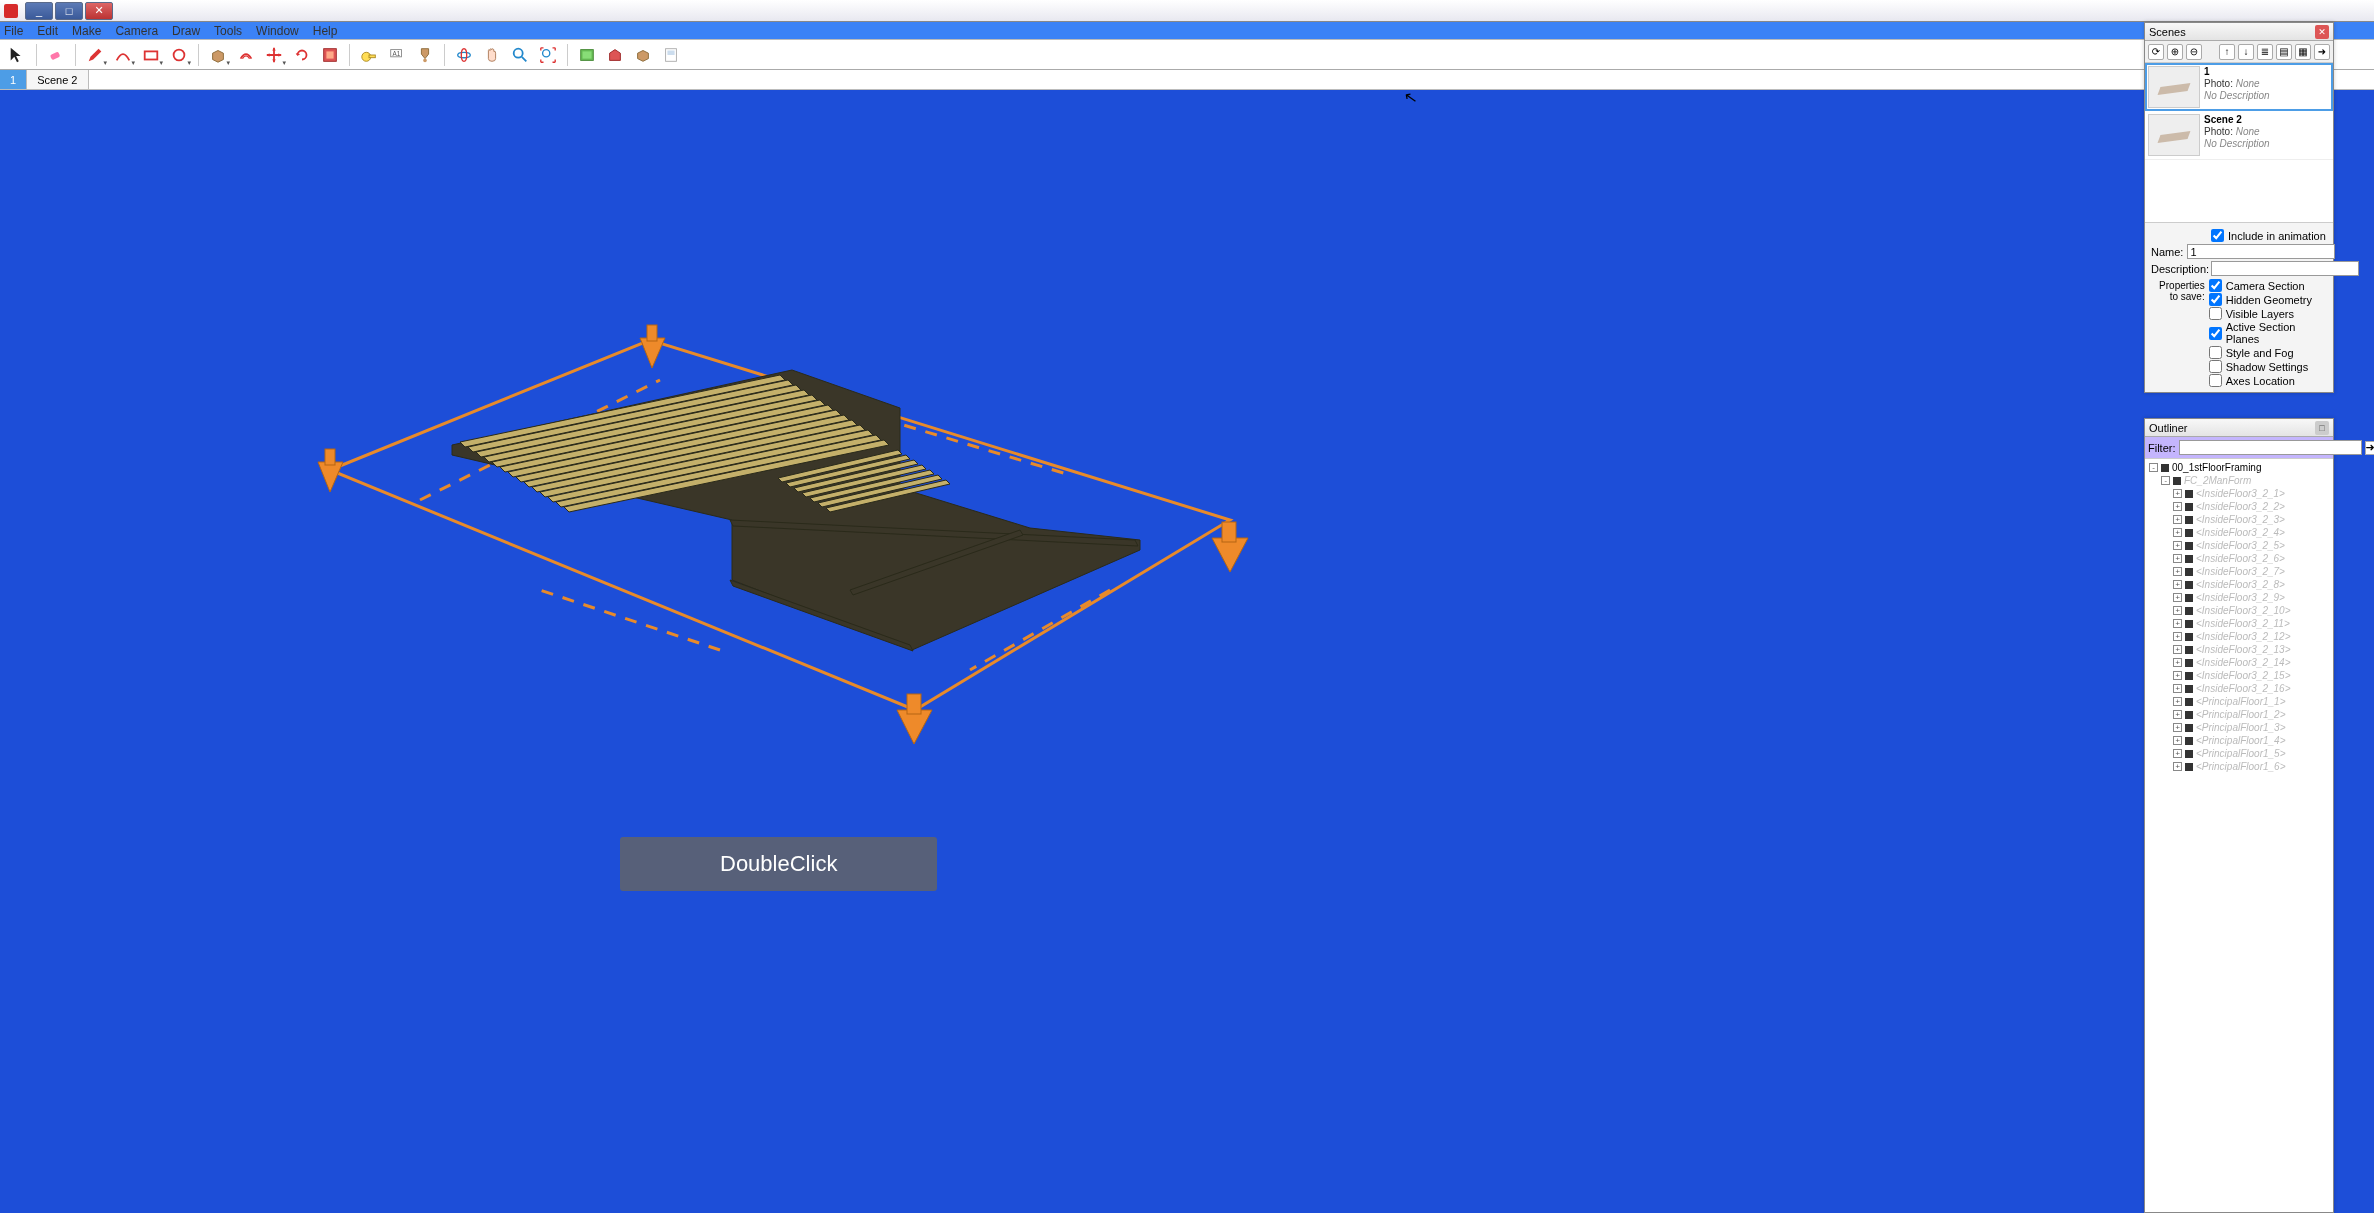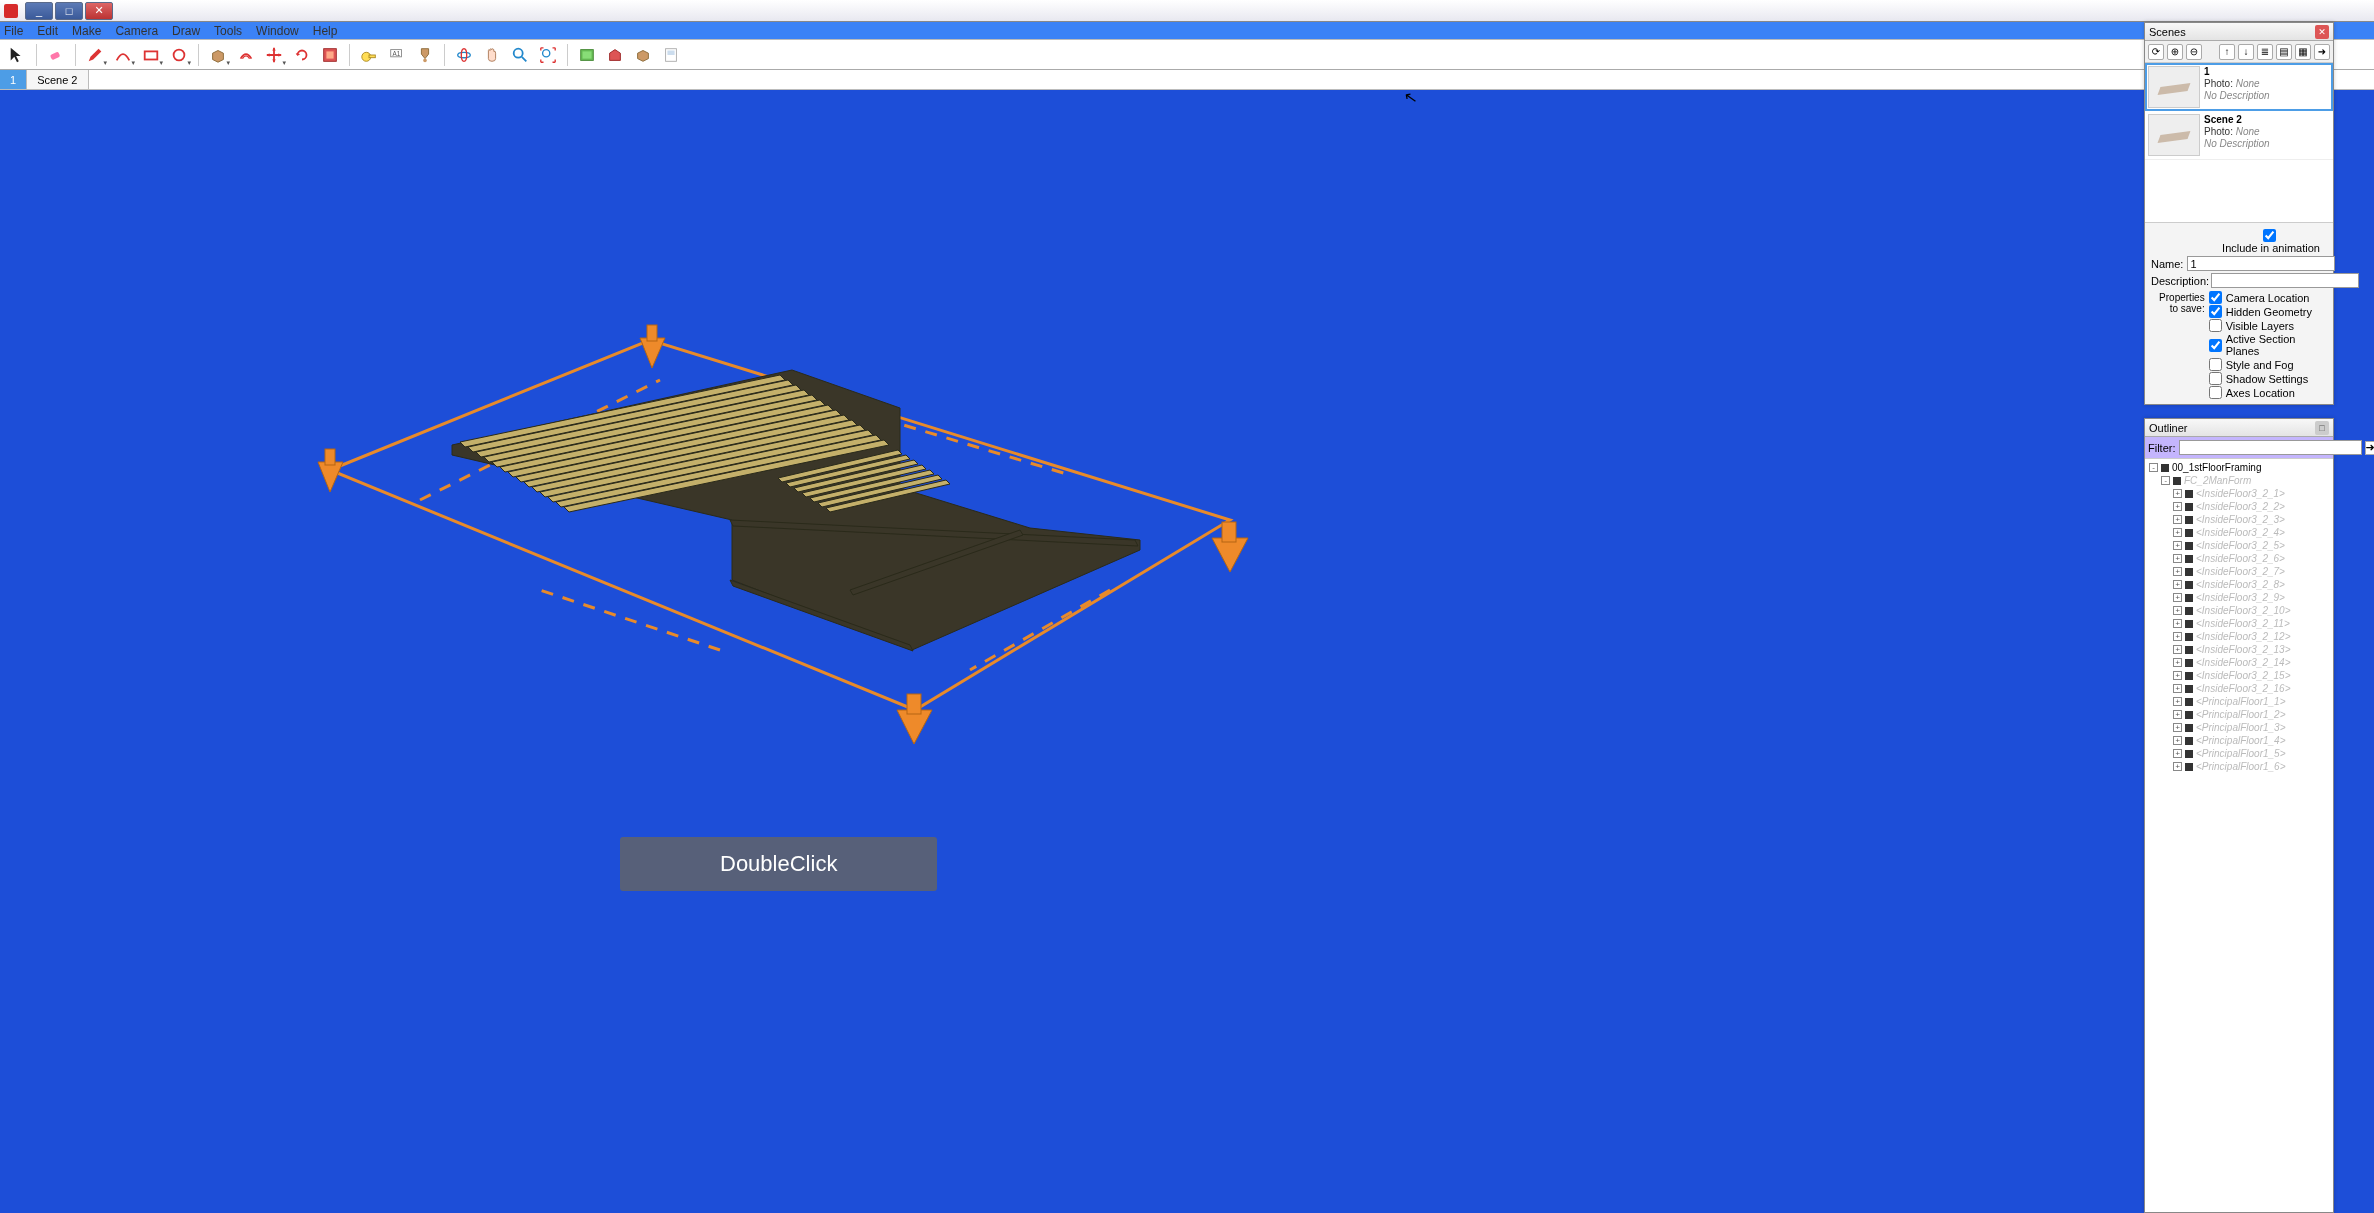--- a/index.html
+++ b/index.html
@@ -346,38 +346,38 @@
     <div class="scene-item">
       <div class="scene-thumb"></div>
       <div class="scene-info">
         <div class="sname">Scene 2</div>
         <div class="sphoto"><span>Photo:</span> <span>None</span></div>
         <div class="sdesc">No Description</div>
       </div>
     </div>
   </div>
   <div class="scene-props">
-    <div class="prop-row" style="margin-left:60px;flex-direction:column;">
+    <div class="prop-row" style="margin-left:60px;">
       <input type="checkbox" checked="" style="">
       <label style="margin-left:4px;">Include in animation</label>
     </div>
     <div class="prop-row">
       <label class="lbl">Name:</label>
       <input type="text" value="1" style="">
     </div>
     <div class="prop-row">
       <label class="lbl">Description:</label>
       <input type="text" value="" style="">
     </div>
     <div class="props-wrap">
       <div class="props-label">Properties to save:</div>
       <div class="prop-checks" style="margin-left:0;">
         <div class="chk">
             <input type="checkbox" checked="" style="">
-            <span>Camera Location</span>
+            <span>Camera Section</span>
           </div>
         <div class="chk">
             <input type="checkbox" checked="" style="">
             <span>Hidden Geometry</span>
           </div>
         <div class="chk">
             <input type="checkbox" style="">
             <span>Visible Layers</span>
           </div>
         <div class="chk">

